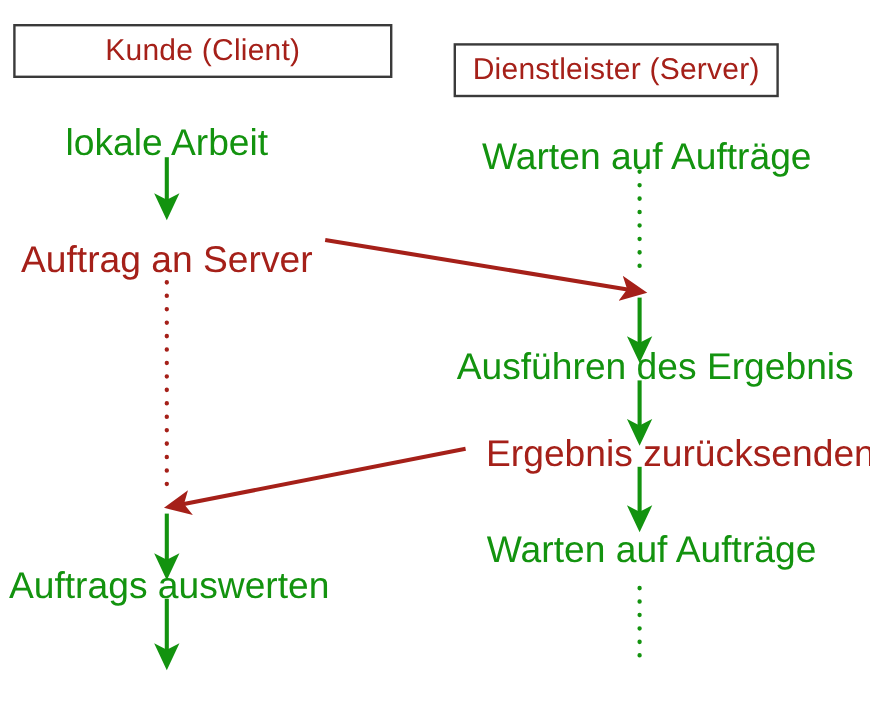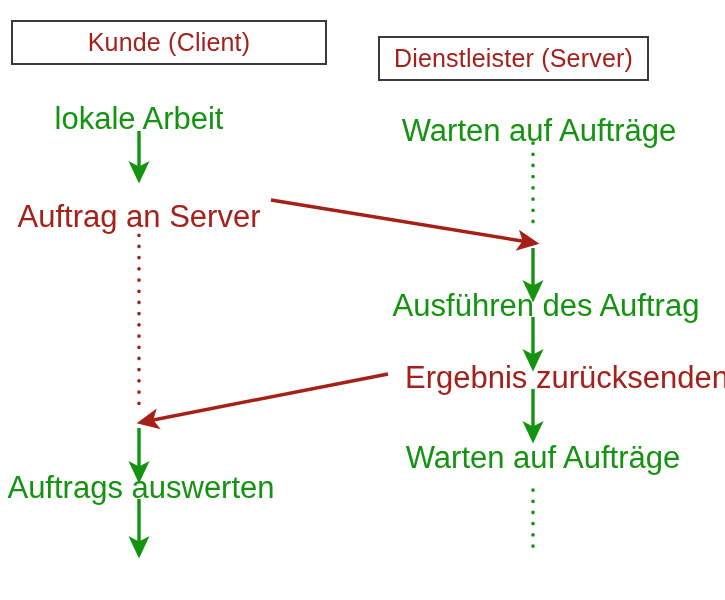--- a/index.html
+++ b/index.html
@@ -71,21 +71,21 @@
   <div class="lane-header" id="hdr-server">Dienstleister (Server)</div>
 
   <div class="step-label green" style="left:139px; top:103px;">lokale Arbeit</div>
 
   <div class="step-label red" style="left:139px; top:189px;margin-top:12px;">Auftrag an Server</div>
 
   <div class="step-label green" style="left:141px; top:472px;">Auftrags auswerten</div>
 
   <div class="step-label green" style="left:539px; top:115px;">Warten auf Aufträge</div>
 
-  <div class="step-label green" style="left:546px; top:290px;">Ausführen des Auftrag</div>
+  <div class="step-label green" style="left:546px; top:290px;">Ausführen des Ergebnis</div>
 
   <div class="step-label red" style="left:567px; top:362px;">Ergebnis zurücksenden</div>
 
   <div class="step-label green" style="left:543px; top:442px;">Warten auf Aufträge</div>
 
   <svg class="overlay" viewBox="0 0 725 600">
     <defs>
       <marker id="ah-green" markerWidth="7" markerHeight="7" refX="3.2" refY="3.5" orient="auto" markerUnits="strokeWidth">
         <path d="M0,0.4 L6.6,3.5 L0,6.6 L1.6,3.5 z" fill="#13930f"></path>
       </marker>

